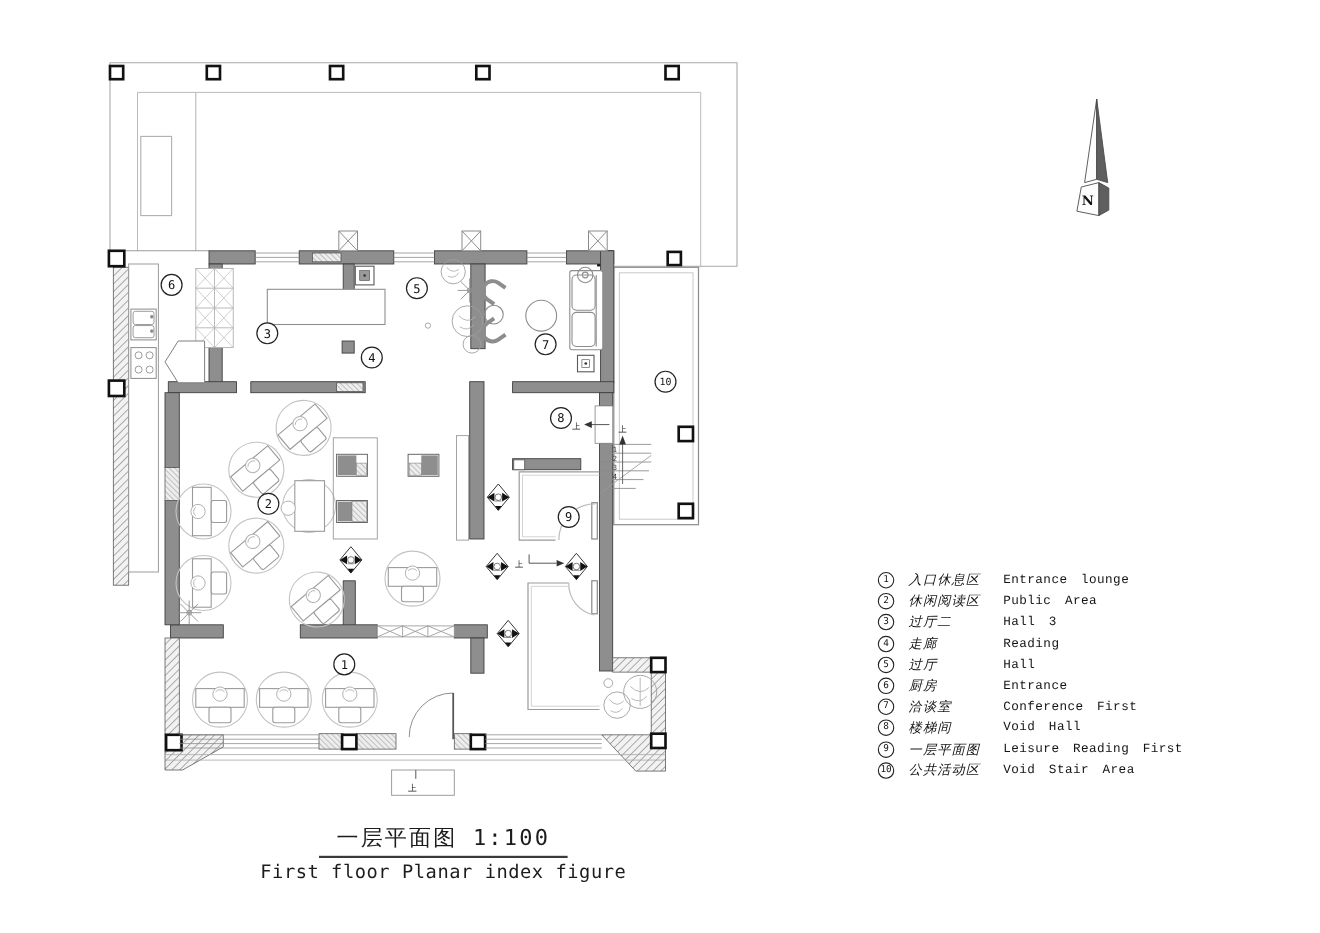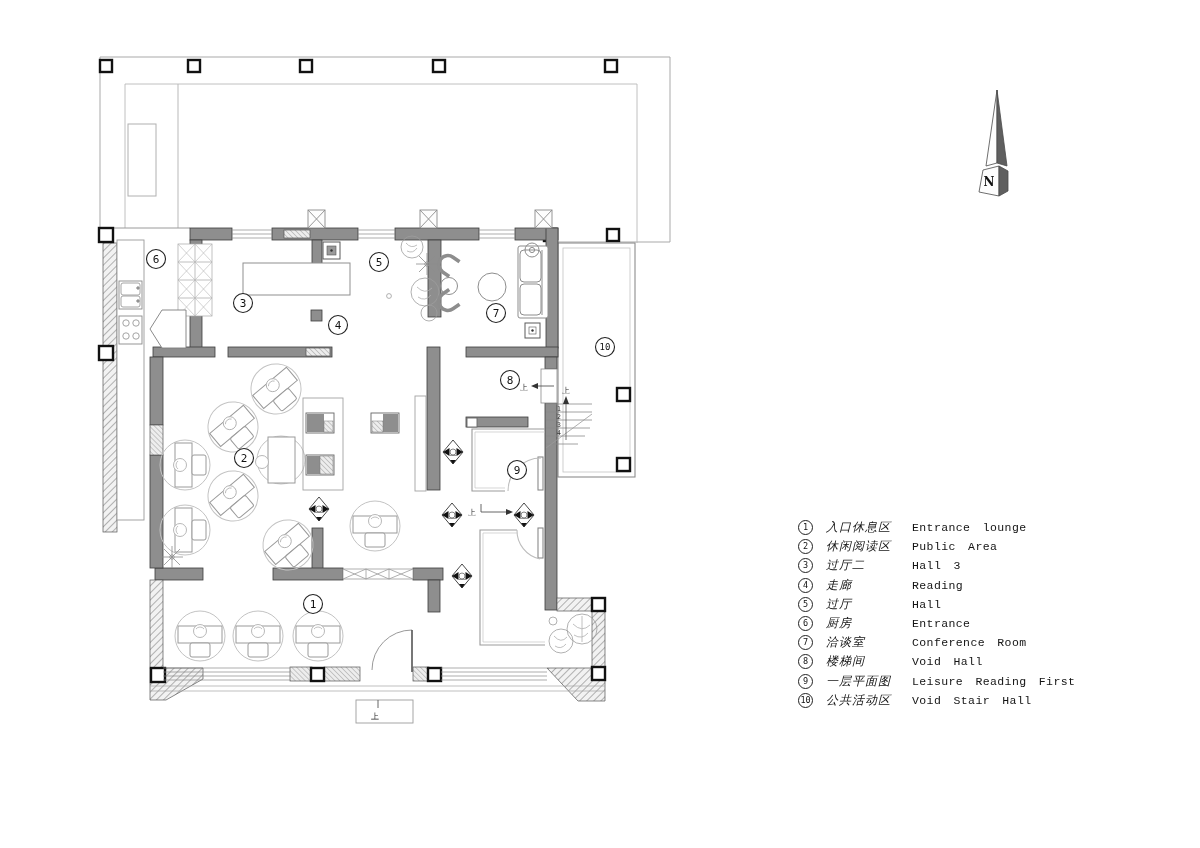--- a/index.html
+++ b/index.html
@@ -457,33 +457,40 @@
       <span class="legend-en">Hall</span>
     </div>
     <div class="legend-row">
       <span class="legend-num">6</span>
       <span class="legend-cn">厨房</span>
       <span class="legend-en">Entrance</span>
     </div>
     <div class="legend-row">
       <span class="legend-num">7</span>
       <span class="legend-cn">洽谈室</span>
-      <span class="legend-en">Conference Room</span>
+      <span class="legend-en">Conference First</span>
     </div>
     <div class="legend-row">
       <span class="legend-num">8</span>
       <span class="legend-cn">楼梯间</span>
       <span class="legend-en">Void Hall</span>
     </div>
     <div class="legend-row">
       <span class="legend-num">9</span>
       <span class="legend-cn">一层平面图</span>
       <span class="legend-en">Leisure Reading First</span>
     </div>
     <div class="legend-row">
       <span class="legend-num">10</span>
       <span class="legend-cn">公共活动区</span>
-      <span class="legend-en">Void Stair Hall</span>
+      <span class="legend-en">Void Stair Area</span>
     </div>
   </div>
 
+  <div class="title-block">
+    <div class="title-cn">
+      <span>一层平面图</span>
+      <span>1:100</span>
+    </div>
+    <div class="title-en">First floor Planar index figure</div>
+  </div>
 
 </div>
 
 </body></html>

